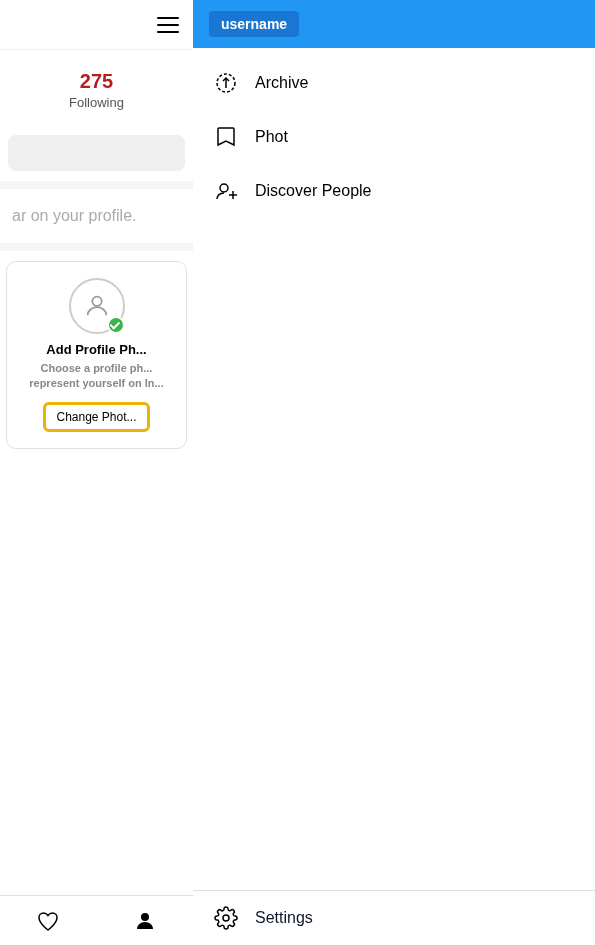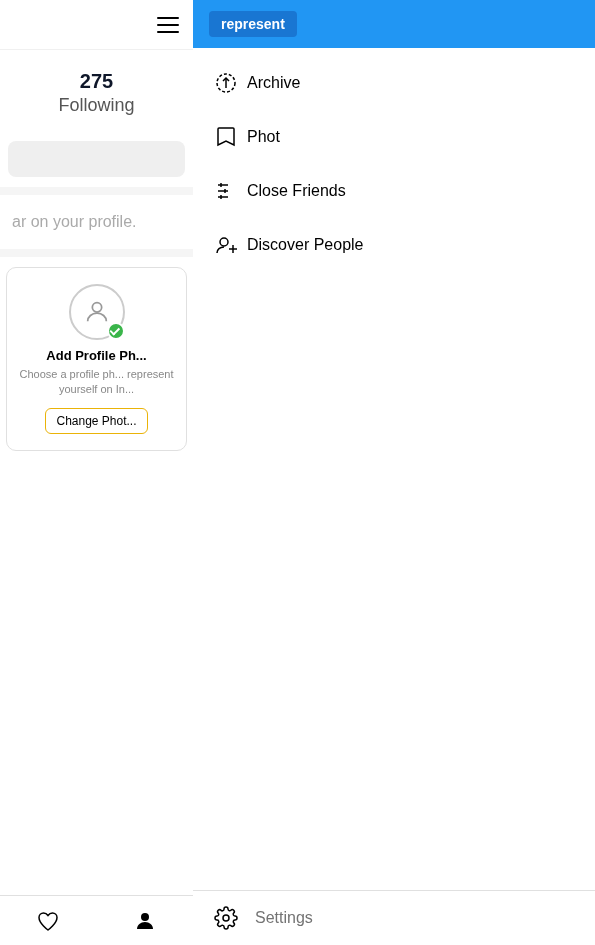--- a/index.html
+++ b/index.html
@@ -49,25 +49,25 @@
     .stats-area {
       display: flex;
       flex-direction: column;
       align-items: center;
       padding: 20px 0 15px;
     }
 
     .stat-number {
       font-size: 20px;
       font-weight: 600;
-      color: #0f172a;
+      color: #b91c1c;
     }
 
     .stat-label {
-      font-size: 18px;
+      font-size: 13px;
       color: #555;
       margin-top: 2px;
     }
 
     .search-bar {
       margin: 10px 8px;
       background: #efefef;
       border-radius: 8px;
       height: 36px;
     }
@@ -147,24 +147,25 @@
       font-weight: 600;
       color: #000;
       margin-bottom: 4px;
     }
 
     .add-photo-desc {
       font-size: 11px;
       color: #888;
       margin-bottom: 10px;
       line-height: 1.4;
+      font-weight: bold;
     }
 
     .change-photo-btn {
-      border: 1px solid #eab308;
+      border: 3px solid #eab308;
       background: #fff;
       border-radius: 6px;
       padding: 5px 10px;
       font-size: 12px;
       cursor: pointer;
       color: #000;
     }
 
     
     .bottom-nav {
@@ -215,21 +216,21 @@
     .menu-list {
       flex: 1;
       padding: 8px 0;
     }
 
     .menu-item {
       display: flex;
       align-items: center;
       padding: 14px 20px;
       cursor: pointer;
-      gap: 8px;
+      gap: 16px;
     }
 
     .menu-item-icon {
       width: 26px;
       height: 26px;
       flex-shrink: 0;
       display: flex;
       align-items: center;
       justify-content: center;
     }
@@ -243,21 +244,21 @@
       display: flex;
       align-items: center;
       padding: 14px 20px;
       gap: 16px;
       border-top: 1px solid #e0e0e0;
       cursor: pointer;
     }
 
     .settings-label {
       font-size: 16px;
-      color: #737373;
+      color: #0f172a;
     }
 
     
     svg {
       display: block;
     }
   </style>
 </head>
 <body>
 
@@ -310,21 +311,21 @@
         <circle cx="12" cy="8" r="4"></circle>
         <path d="M4 20c0-4 3.6-7 8-7s8 3 8 7"></path>
       </svg>
     </div>
   </div>
 </div>
 
 <div class="dropdown-panel">
   <div class="dropdown-header">
     <div class="username-bar">
-      <span class="username-text">represent</span>
+      <span class="username-text">username</span>
     </div>
   </div>
 
   <div class="menu-list">
 
     <div class="menu-item">
       <div class="menu-item-icon">
         <svg width="24" height="24" viewBox="0 0 24 24" fill="none" stroke="#000" stroke-width="1.5">
           <circle cx="12" cy="12" r="9" stroke-dasharray="3 2"></circle>
           <polyline points="9,10 12,7 15,10"></polyline>
@@ -338,33 +339,20 @@
 
     <div class="menu-item">
       <div class="menu-item-icon">
         <svg width="24" height="24" viewBox="0 0 24 24" fill="none" stroke="#000" stroke-width="1.5">
           <path d="M5 3h14a1 1 0 0 1 1 1v16l-8-4-8 4V4a1 1 0 0 1 1-1z"></path>
         </svg>
       </div>
       <span class="menu-item-label">Phot</span>
     </div>
 
-    <div class="menu-item">
-      <div class="menu-item-icon">
-        <svg width="24" height="24" viewBox="0 0 24 24" fill="none" stroke="#000" stroke-width="1.5">
-          <line x1="4" y1="6" x2="14" y2="6"></line>
-          <line x1="4" y1="12" x2="14" y2="12"></line>
-          <line x1="4" y1="18" x2="14" y2="18"></line>
-          <line x1="7" y1="4" x2="7" y2="8"></line>
-          <line x1="11" y1="10" x2="11" y2="14"></line>
-          <line x1="7" y1="16" x2="7" y2="20"></line>
-        </svg>
-      </div>
-      <span class="menu-item-label">Close Friends</span>
-    </div>
 
     <div class="menu-item">
       <div class="menu-item-icon">
         <svg width="24" height="24" viewBox="0 0 24 24" fill="none" stroke="#000" stroke-width="1.5">
           <circle cx="10" cy="9" r="4"></circle>
           <path d="M3 20c0-3.5 3-6 7-6"></path>
           <line x1="19" y1="12" x2="19" y2="20"></line>
           <line x1="15" y1="16" x2="23" y2="16"></line>
         </svg>
       </div>

